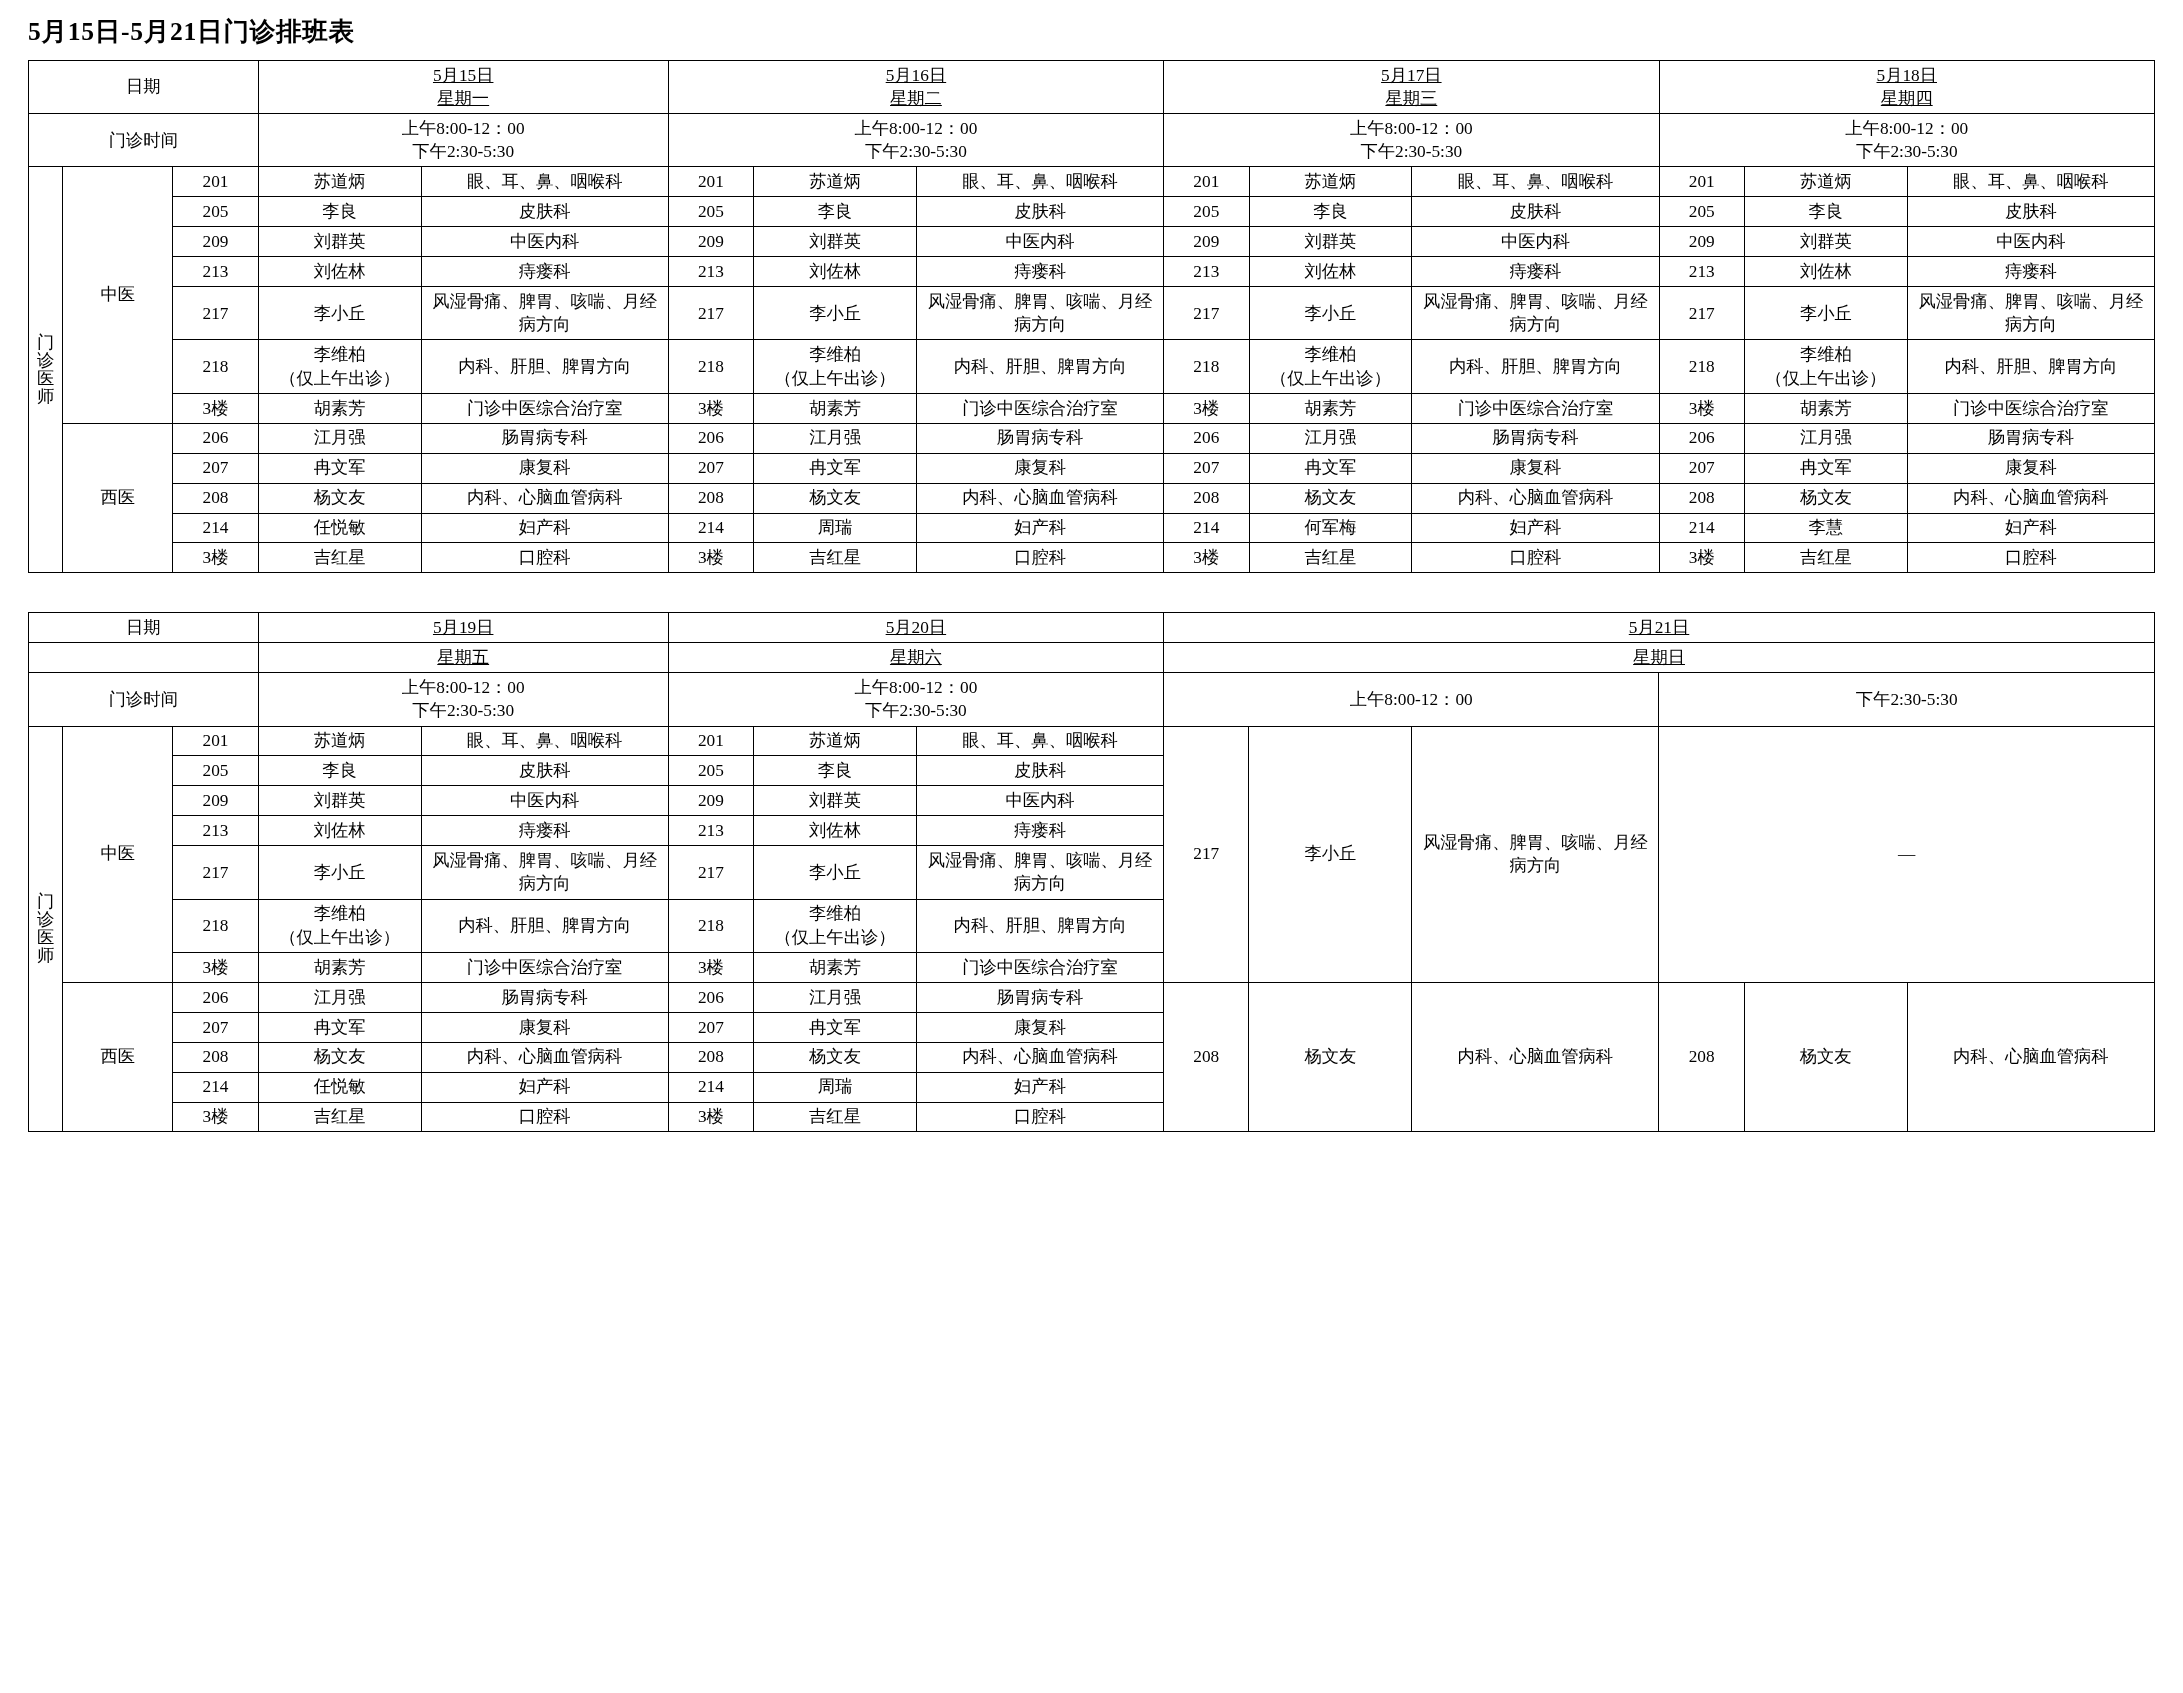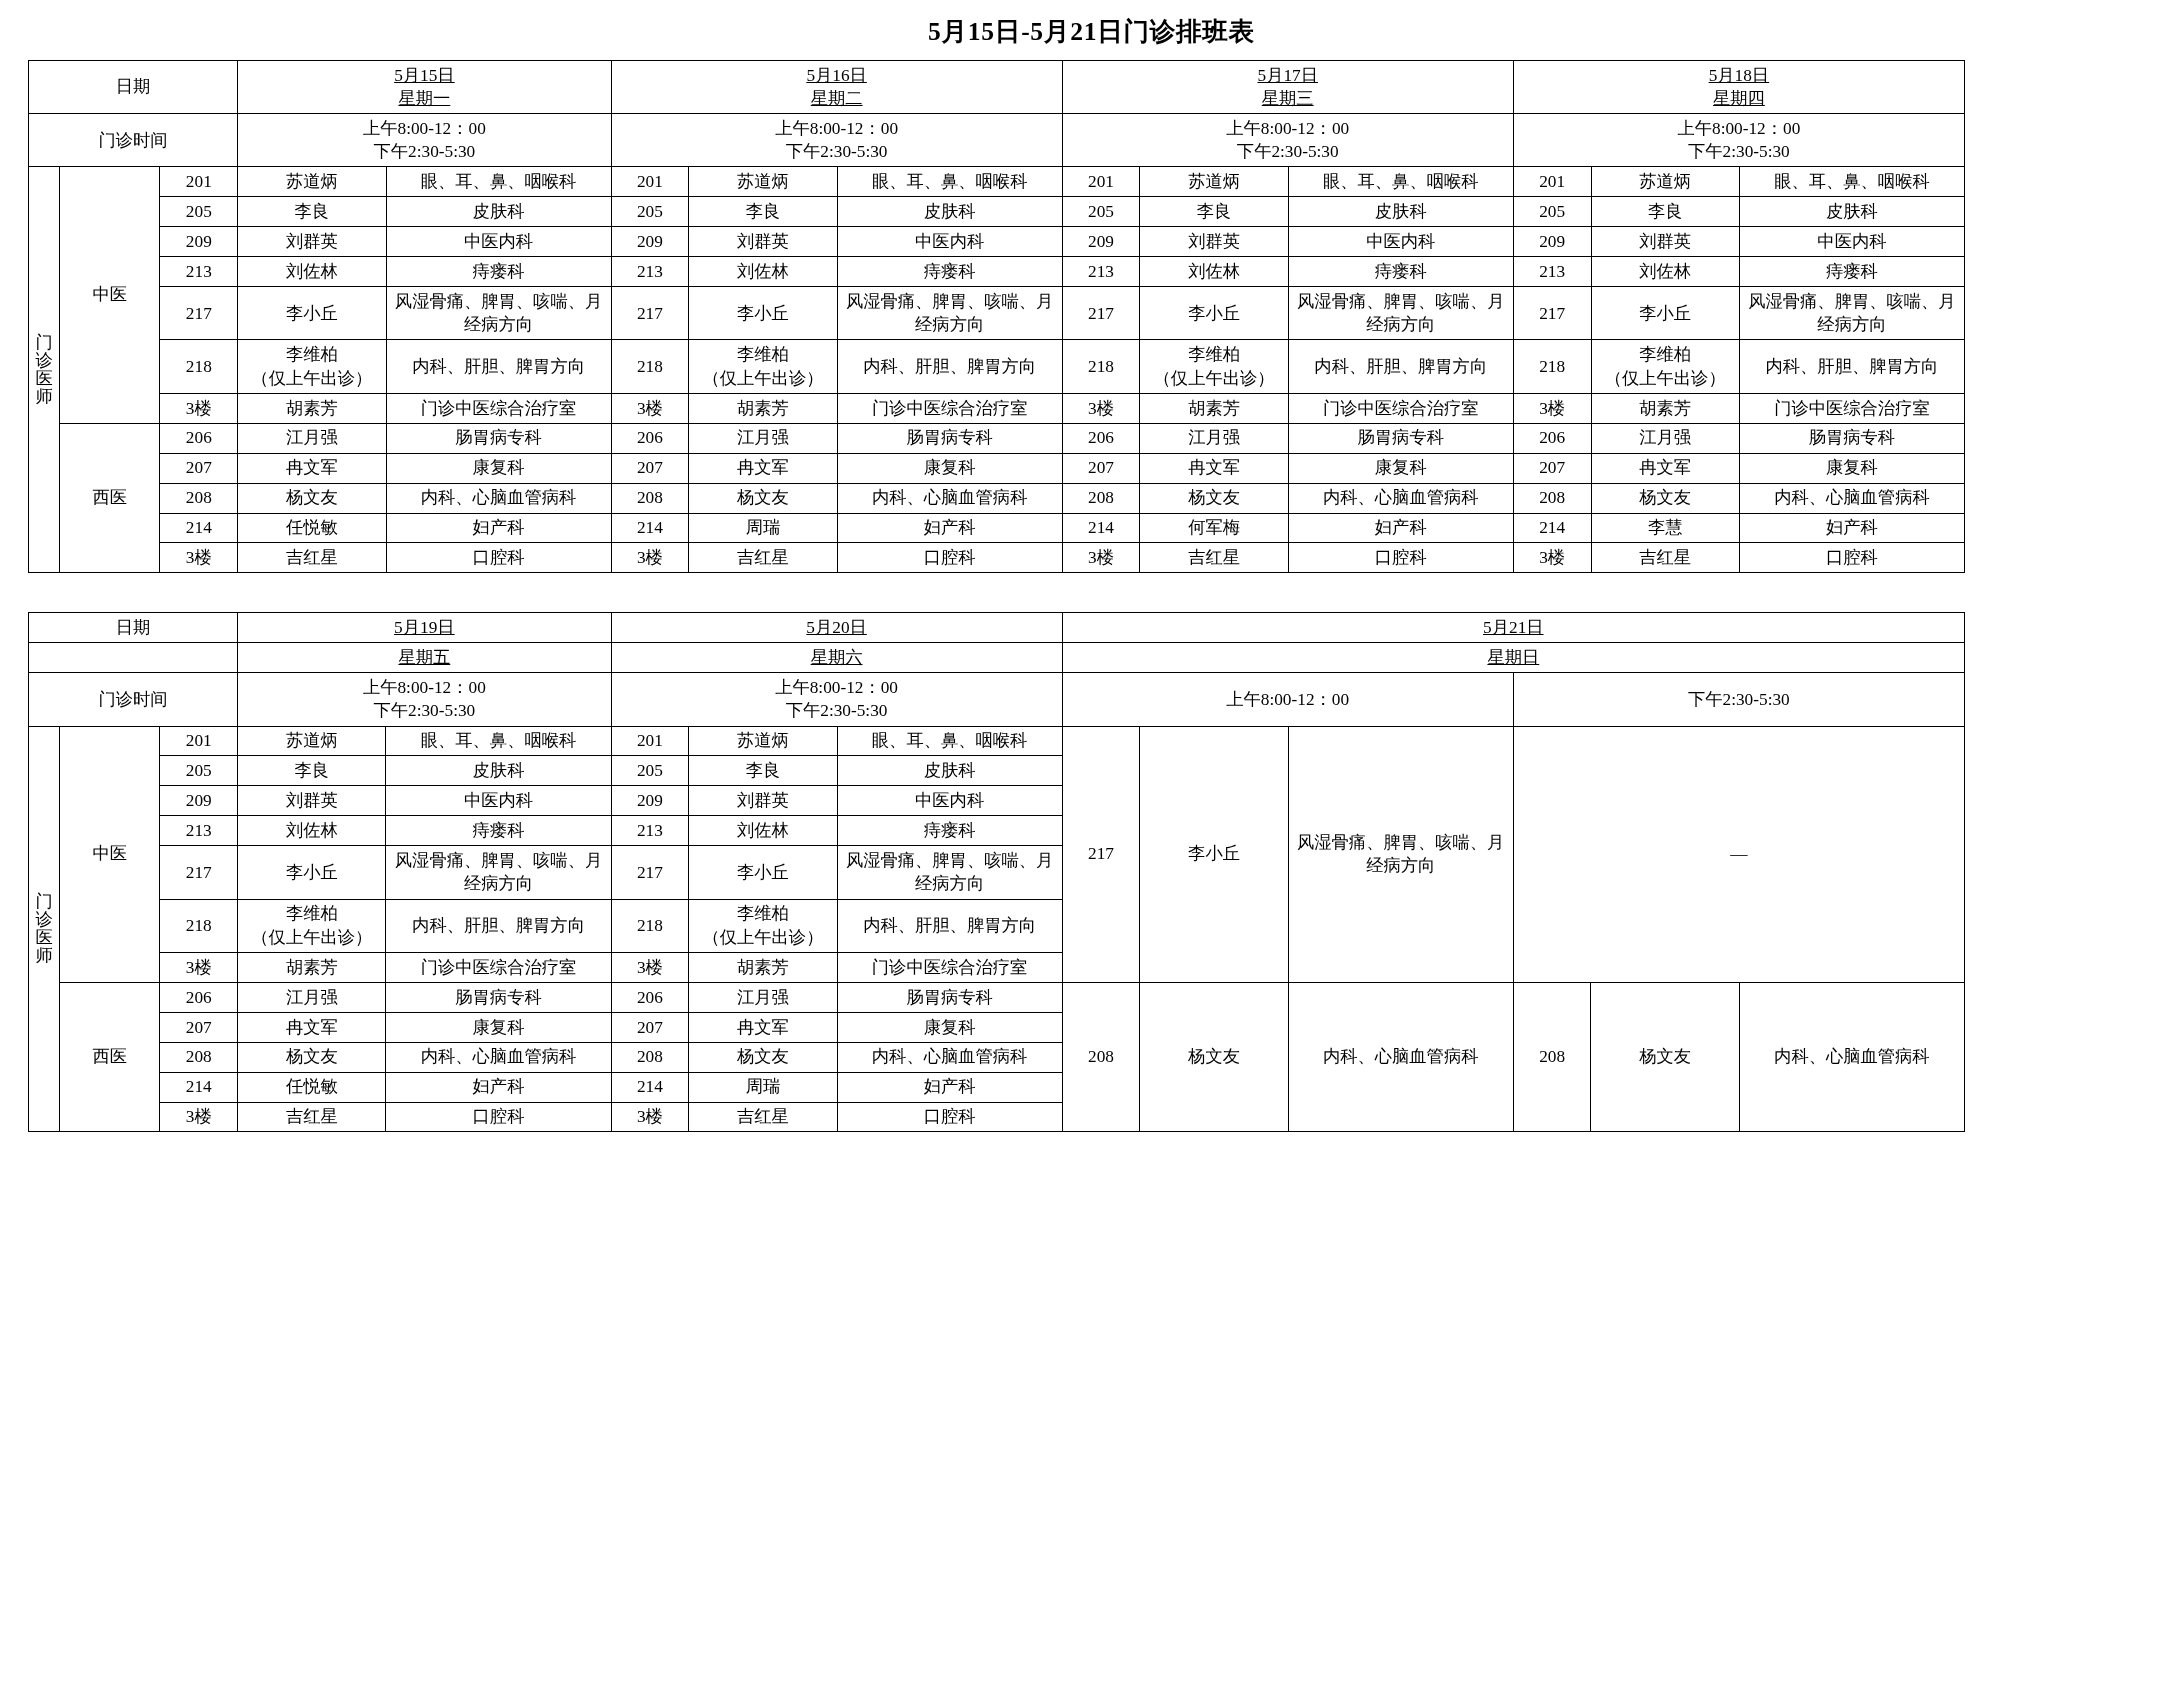--- a/index.html
+++ b/index.html
@@ -12,30 +12,29 @@
     font-family: "Liberation Serif", "DejaVu Serif", serif;
     color: #000000;
     -webkit-font-smoothing: antialiased;
   }
   .page {
     width: 2183px;
     box-sizing: border-box;
     padding: 9.7px 28px 21px 28px;
   }
   .doc-title {
-    text-align: center;
     font-size: 25.6px;
     font-weight: bold;
     letter-spacing: 0.7px;
     padding: 4.2px 0 11px 0;
   }
   table.sched {
     border-collapse: collapse;
     table-layout: fixed;
-    width: 1937px;
+    width: 2127px;
   }
   table.sched td {
     border: 1.4px solid #000000;
     text-align: center;
     vertical-align: middle;
     font-size: 17.3px;
     line-height: 1.35;
     padding: 2.8px 2.8px;
     word-break: break-word;
   }

